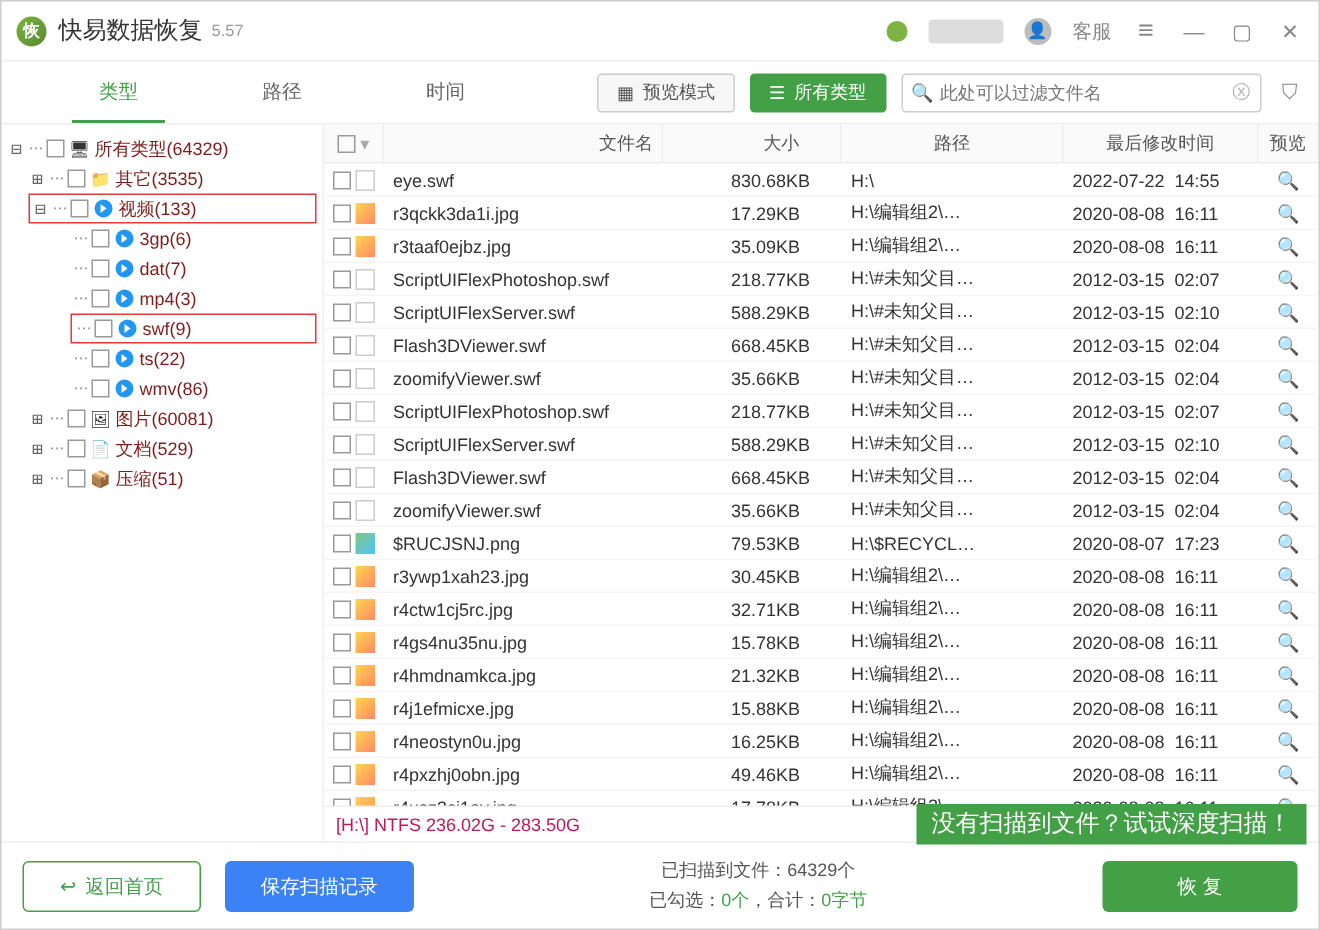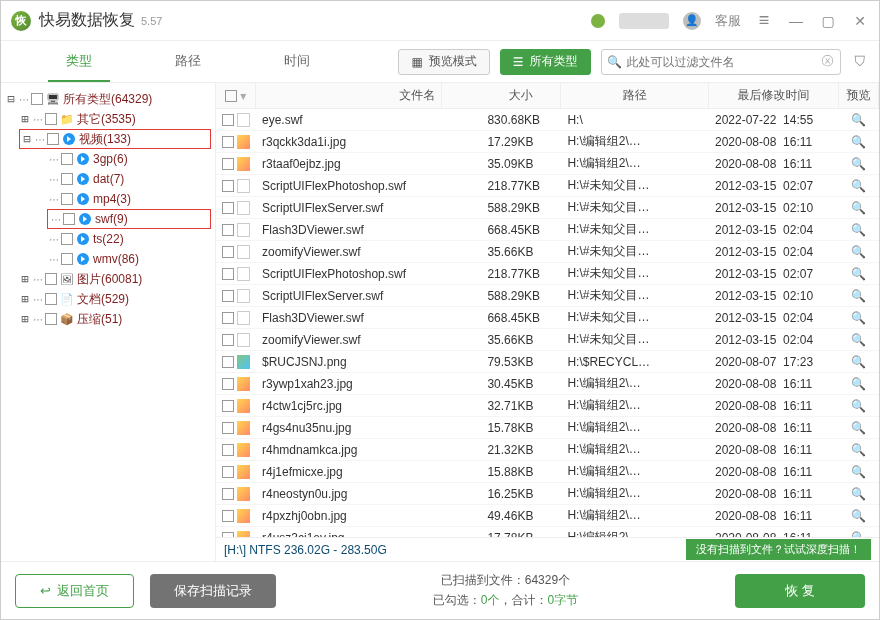--- a/index.html
+++ b/index.html
@@ -66,28 +66,28 @@
 .frow .col-cb { display:flex; align-items:center; gap:3px; }
 .cbx { width:12px; height:12px; border:1px solid #999; cursor:pointer; }
 .fico { width:14px; height:14px; display:inline-block; }
 .fico-swf { background:#fff; border:1px solid #ccc; }
 .fico-img { background:linear-gradient(135deg,#ffd54f,#ff8a65); }
 .fico-png { background:linear-gradient(135deg,#81c784,#4fc3f7); }
 .blur { display:inline-block; width:80px; height:10px; background:#ddd; border-radius:3px; filter:blur(1px); vertical-align:middle; margin-left:2px;}
 .mag { color:#888; cursor:pointer; }
 
 .bottom-strip { display:flex; align-items:center; height:24px; padding:0 8px; border-top:1px solid #eee; font-size:12px; }
-.disk-info { color:#0c4a6e; }
-.deep-scan { margin-left:auto; background:#43a047; color:#fff; padding:3px 10px; font-size:11px; cursor:pointer; }
+.disk-info { color:#be185d; }
+.deep-scan { margin-left:auto; background:#43a047; color:#fff; padding:3px 10px; font-size:16px; cursor:pointer; }
 
 
 .footer { height:58px; border-top:1px solid #eee; display:flex; align-items:center; padding:0 14px; gap:16px; }
 .btn { height:34px; padding:0 24px; border-radius:4px; display:inline-flex; align-items:center; justify-content:center; font-size:13px; cursor:pointer; }
 .btn-outline { border:1px solid #43a047; color:#43a047; background:#fff; gap:6px; }
-.btn-grey { background:#737373; color:#fff; }
+.btn-grey { background:#3b82f6; color:#fff; }
 .btn-green { background:#43a047; color:#fff; width:130px; }
 .footer-mid { flex:1; text-align:center; font-size:12px; color:#555; line-height:1.6; }
 .footer-mid .g { color:#43a047; }
 </style>
 </head>
 <body>
 
 <div class="titlebar">
   <span class="logo">恢</span>
   <span class="app-title">快易数据恢复</span>

